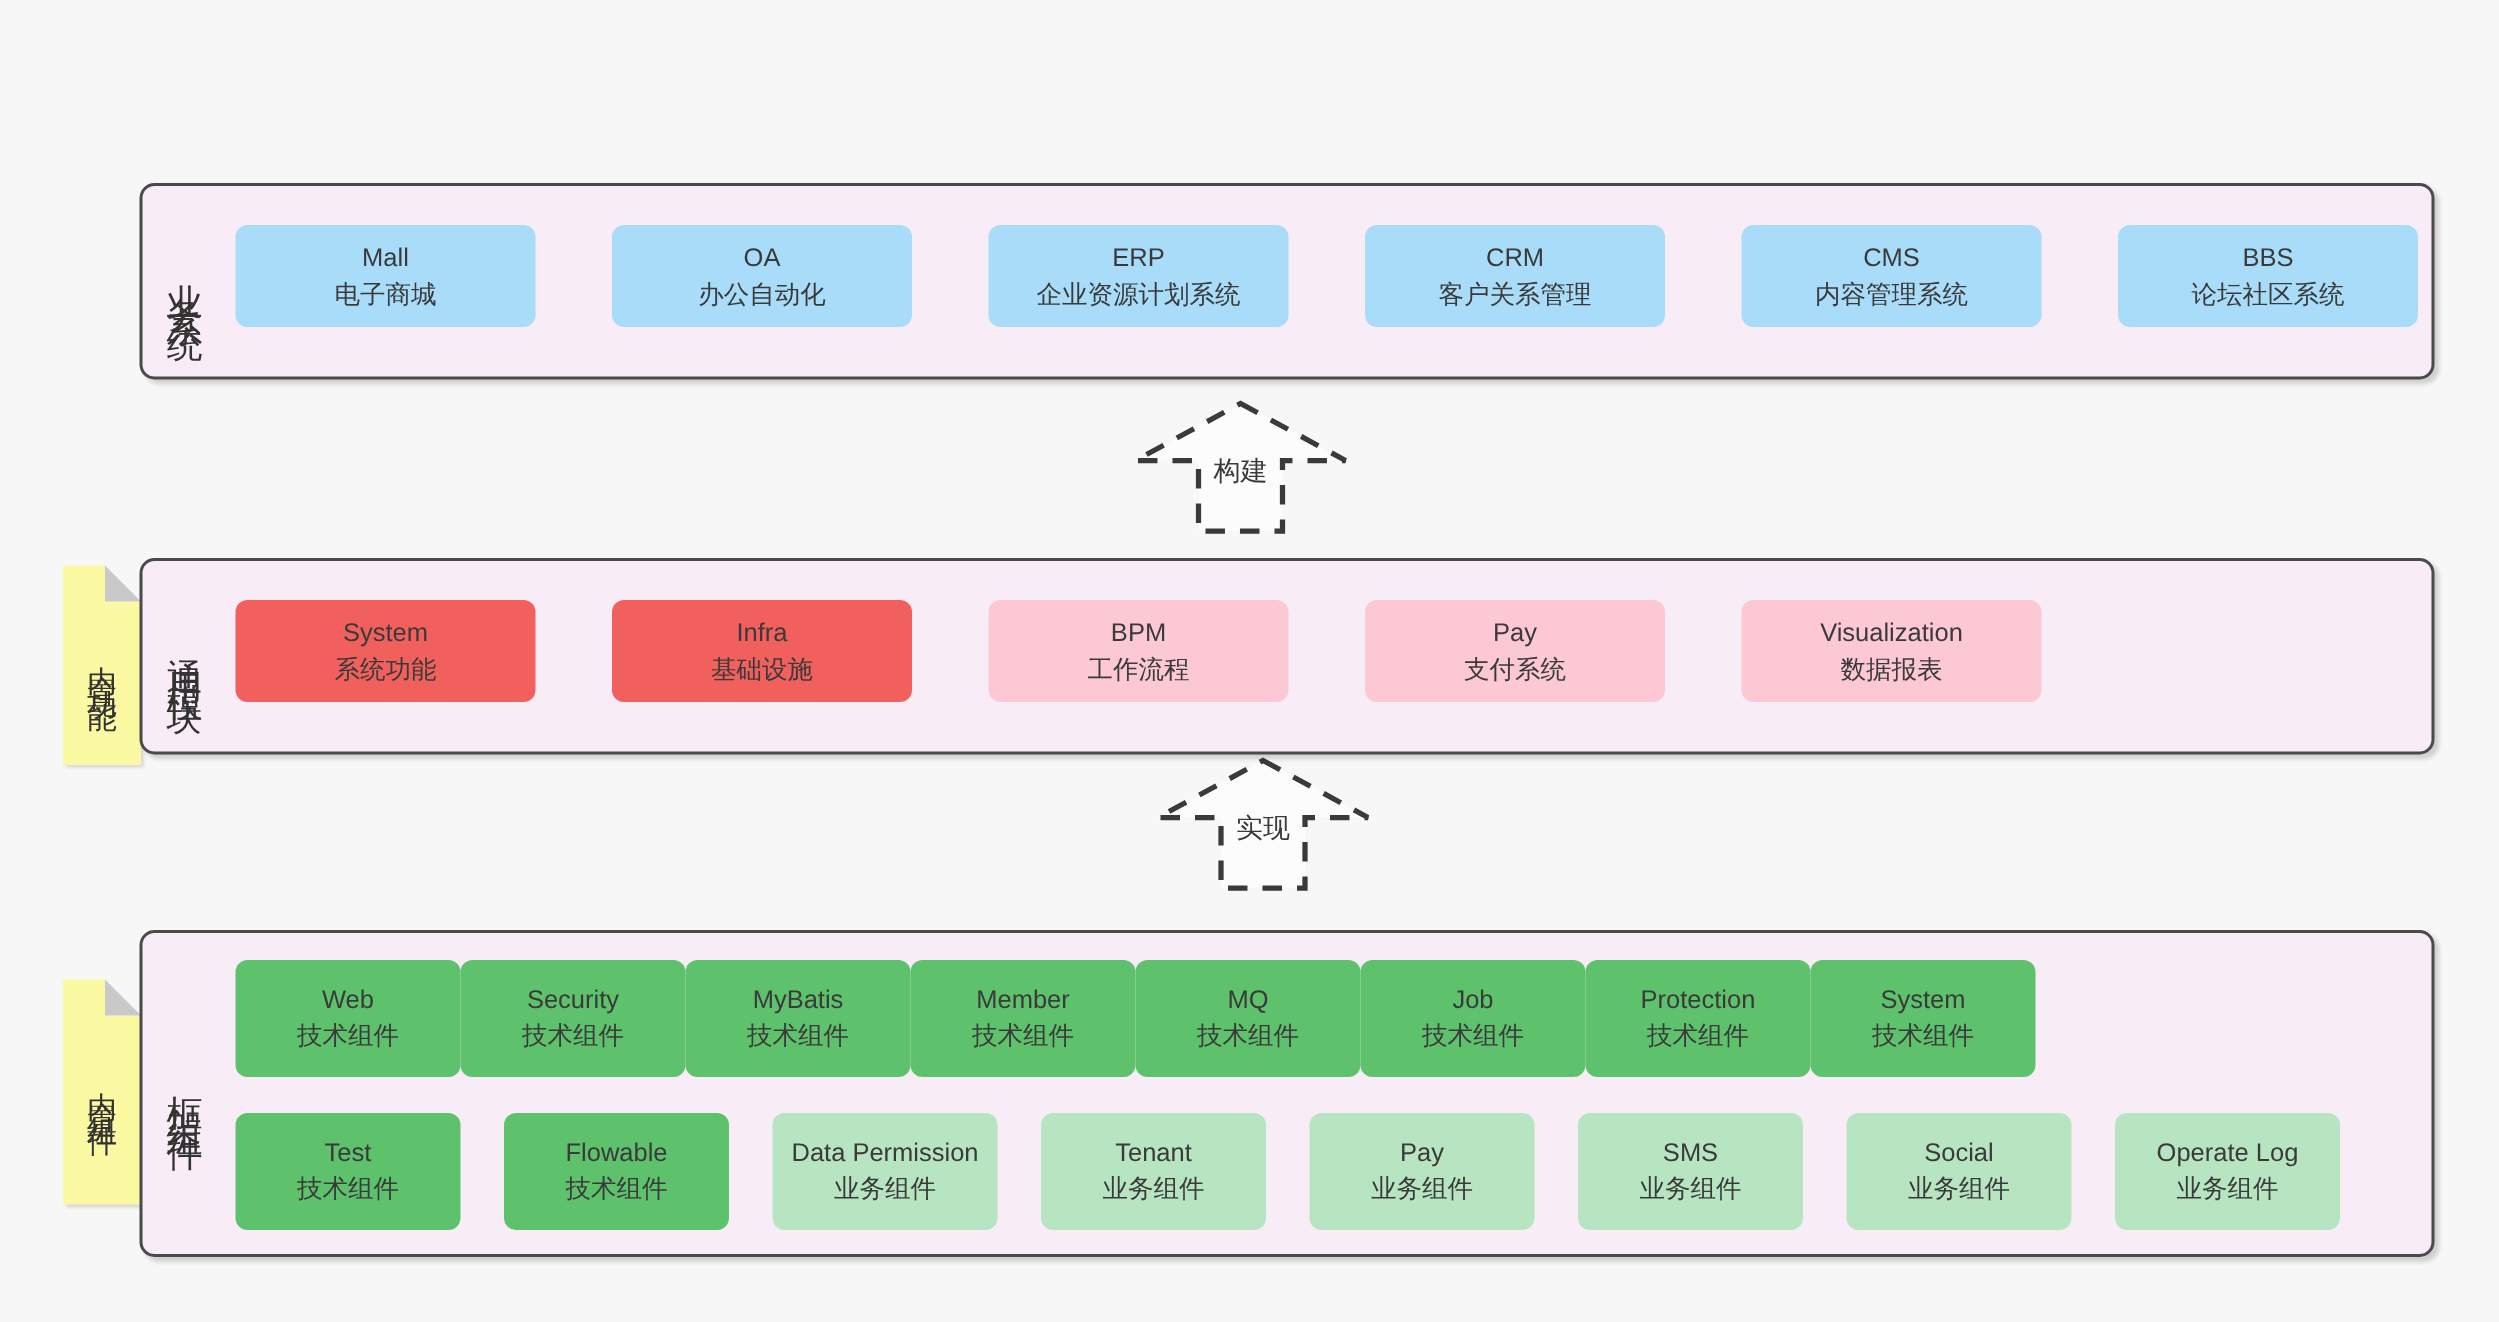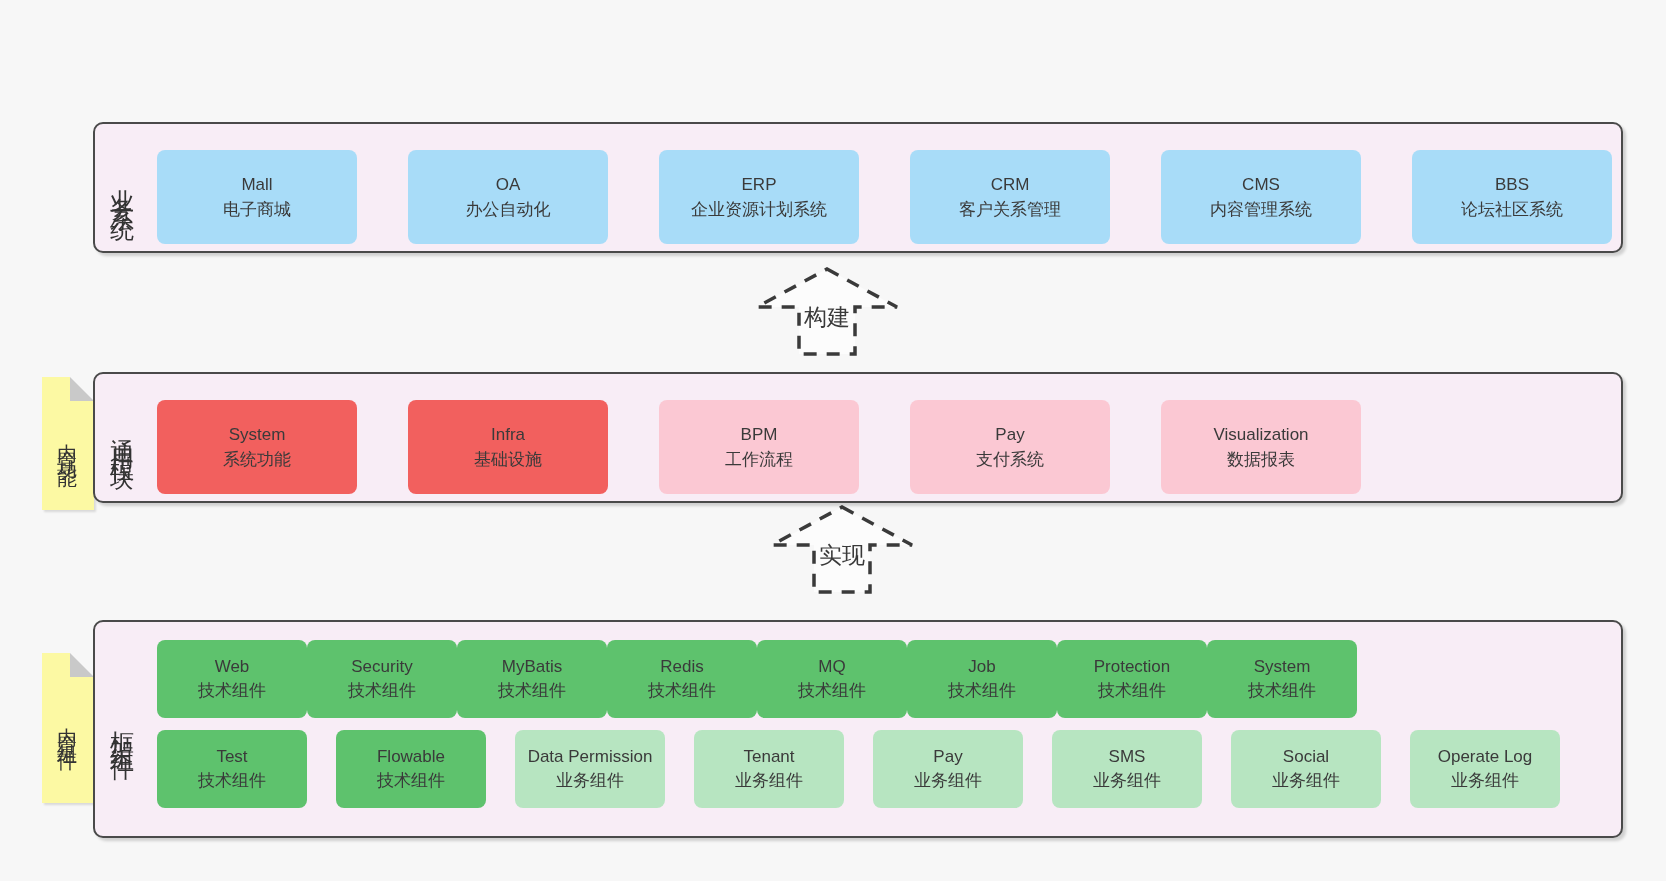--- a/index.html
+++ b/index.html
@@ -20,28 +20,28 @@
   .vlabel {
     position:absolute; left:4px; top:0; bottom:0; width:46px;
     display:flex; align-items:center; justify-content:center;
     writing-mode:vertical-rl; text-orientation:upright;
     font-size:24px; letter-spacing:9px; color:#333;
   }
 
   .row { position:absolute; left:62px; display:flex; }
   #band1 .row, #band2 .row { top:26px; gap:51px; }
   #band3 .row1 { top:18px; }
-  #band3 .row2 { top:108px; gap:29px; }
+  #band3 .row2 { top:120px; gap:29px; }
 
   .box {
     box-sizing:border-box; border-radius:8px;
     display:flex; flex-direction:column; align-items:center; justify-content:center;
     text-align:center; font-size:17px; line-height:1.5; color:#3a3a3a;
   }
-  .w200 { width:200px; height:94px; }
+  .w200 { width:200px; height:68px; }
   .w150 { width:150px; height:78px; line-height:1.42; padding:0 4px; }
 
   .c-blue  { background:var(--blue); }
   .c-red   { background:var(--red); }
   .c-pink  { background:var(--pink); }
   .c-green { background:var(--green); }
   .c-lgreen{ background:var(--green-light); }
 
   .note {
     position:absolute; width:52px; background:var(--yellow); z-index:1;
@@ -59,21 +59,21 @@
     position:absolute; top:0; right:0; width:0; height:0;
     border-bottom:24px solid #c9c9c9; border-right:24px solid transparent;
   }
 
   .arrow { position:absolute; width:150px; height:92px; z-index:1; }
   #arrow1 { left:752px; top:266px; }
   #arrow2 { left:767px; top:504px; }
   .arrow svg { position:absolute; left:0; top:0; }
   .arrow .alabel {
     position:absolute; left:50%; top:36px; transform:translateX(-50%);
-    font-size:23px; color:#3a3a3a; background:#fcfcfc; padding:0 3px; white-space:nowrap;
+    font-size:18px; color:#3a3a3a; background:#fcfcfc; padding:0 3px; white-space:nowrap;
   }
 </style>
 </head>
 <body>
 
 <div class="band" id="band1">
   <div class="vlabel">业务系统</div>
   <div class="row">
     <div class="box w200 c-blue">
       <div>Mall</div>
@@ -161,21 +161,21 @@
     </div>
     <div class="box w150 c-green">
       <div>Security</div>
       <div>技术组件</div>
     </div>
     <div class="box w150 c-green">
       <div>MyBatis</div>
       <div>技术组件</div>
     </div>
     <div class="box w150 c-green">
-      <div>Redis</div>
+      <div>Member</div>
       <div>技术组件</div>
     </div>
     <div class="box w150 c-green">
       <div>MQ</div>
       <div>技术组件</div>
     </div>
     <div class="box w150 c-green">
       <div>Job</div>
       <div>技术组件</div>
     </div>

